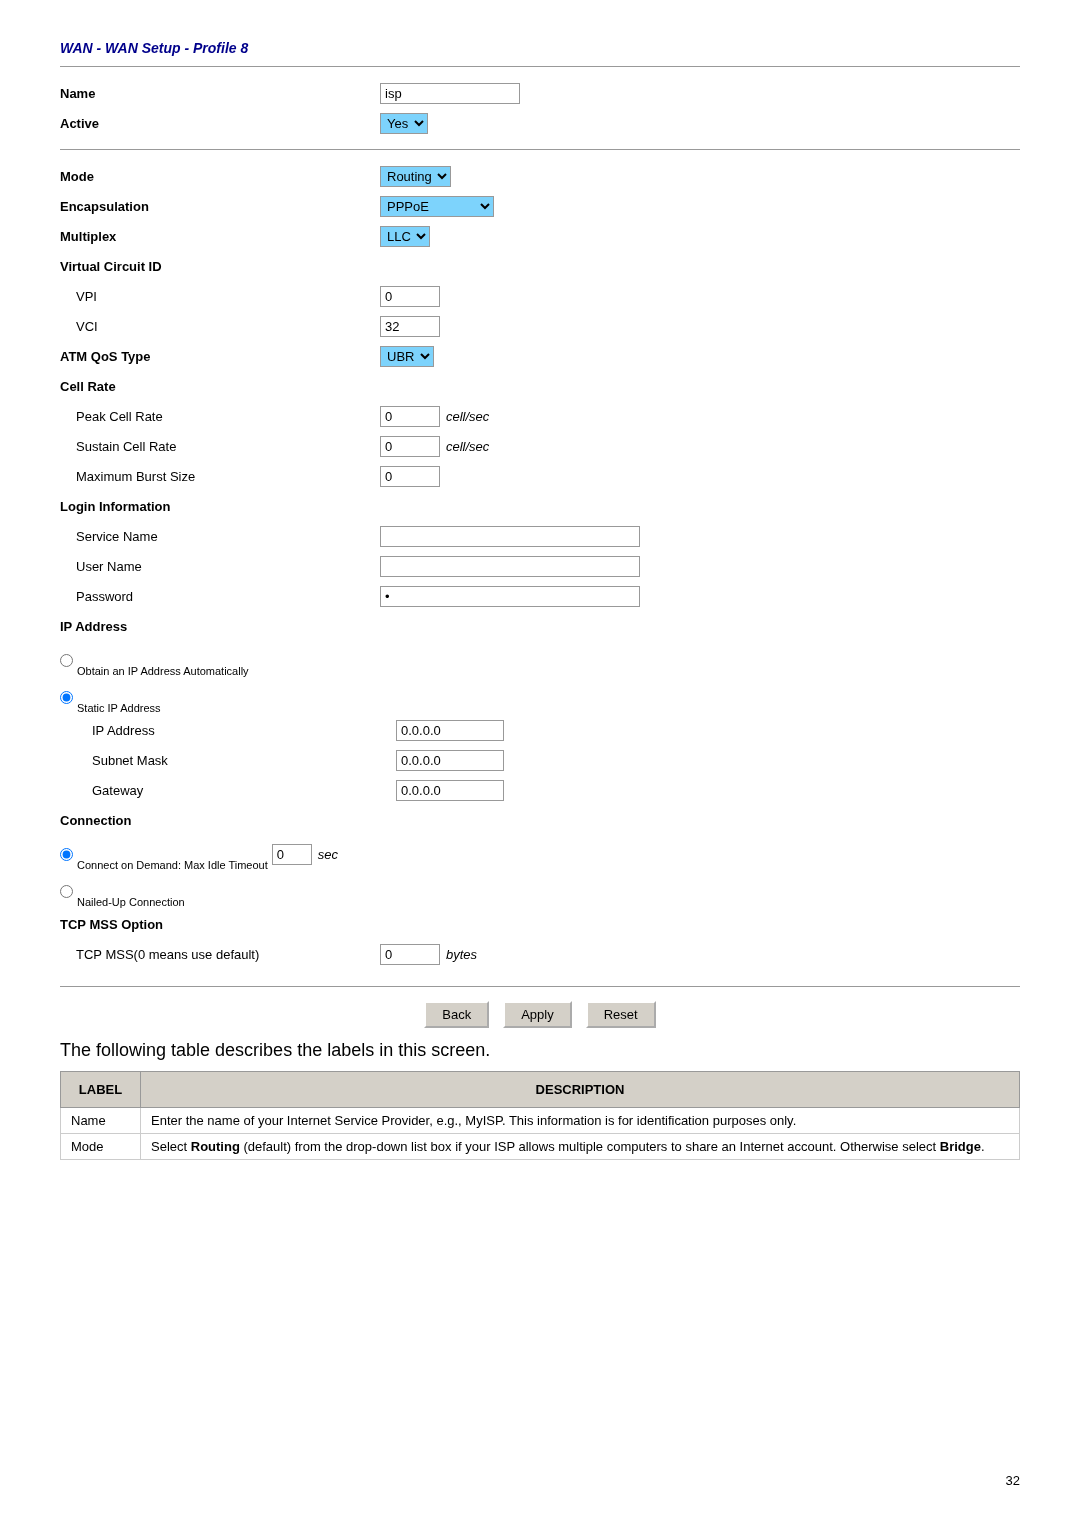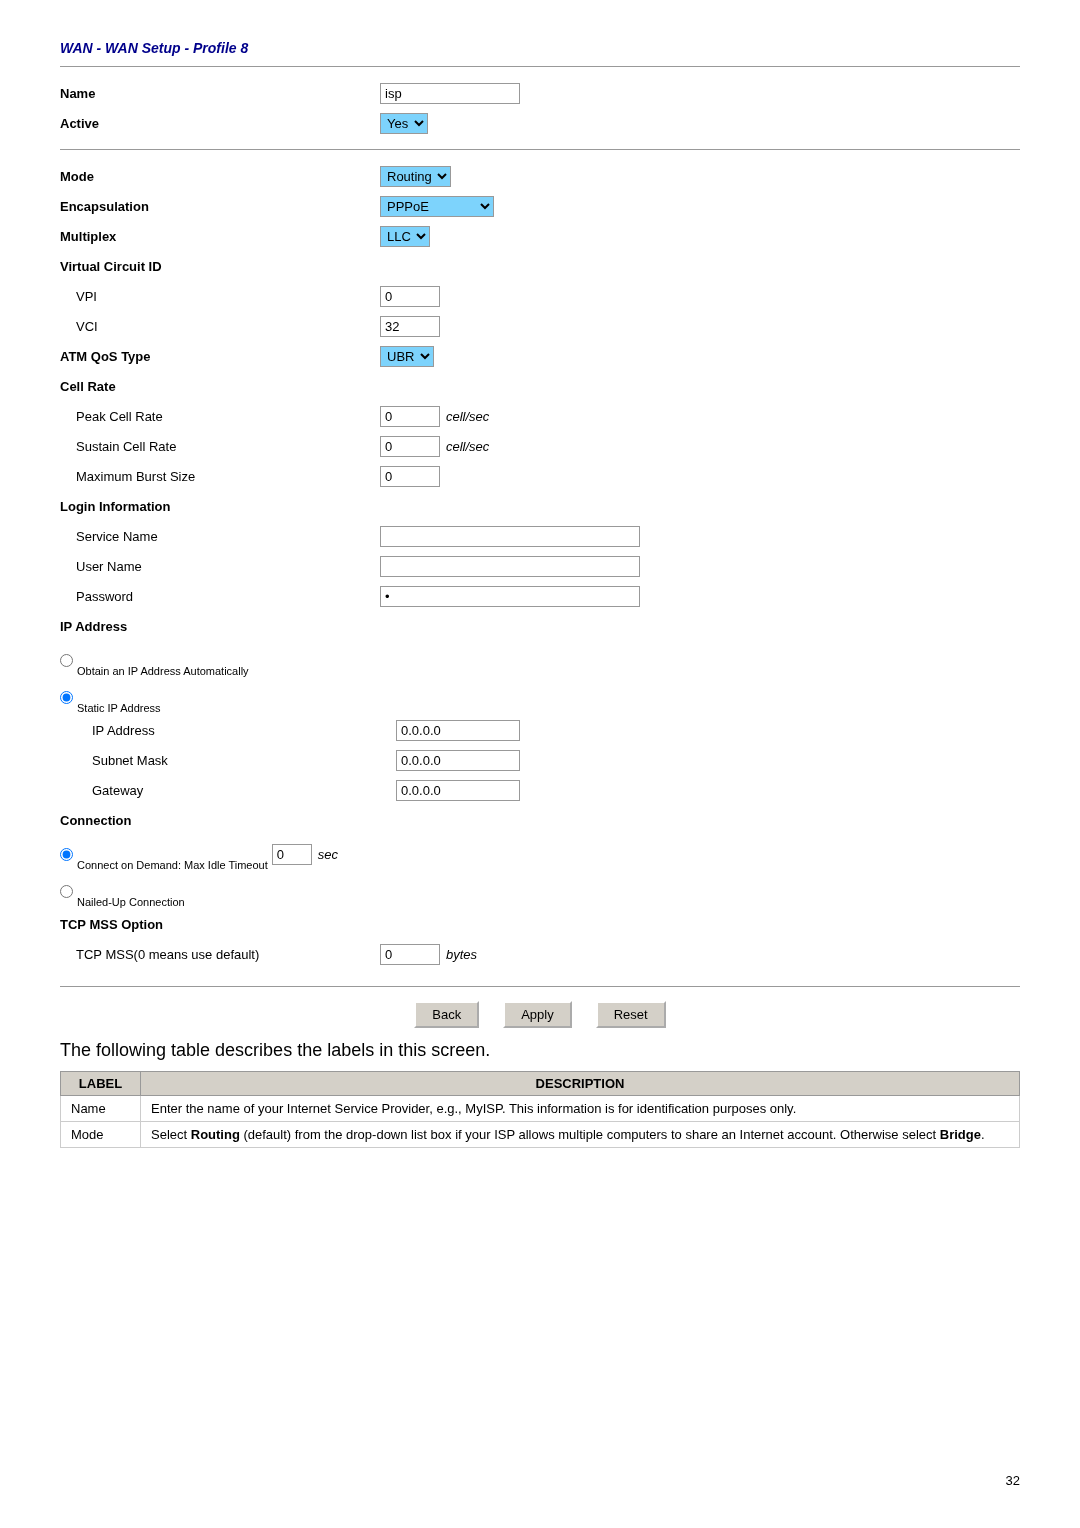--- a/index.html
+++ b/index.html
@@ -45,21 +45,21 @@
     input[type="text"],
     input[type="password"] {
       border: 1px solid #999;
       padding: 2px 4px;
       font-size: 13px;
       background: #fff;
     }
     input.short { width: 60px; }
     input.medium { width: 140px; }
     input.long { width: 260px; }
-    input.ip { width: 124px; }
+    input.ip { width: 108px; }
     input.timeout { width: 40px; }
     select {
       border: 1px solid #999;
       font-size: 13px;
       background: #7dd3fc;
       padding: 1px 2px;
     }
     .unit {
       margin-left: 6px;
       font-size: 13px;
@@ -77,21 +77,21 @@
       margin-top: 21px;
     }
     .inline-input-row {
       display: flex;
       align-items: center;
       margin-bottom: 4px;
     }
     .button-row {
       display: flex;
       justify-content: center;
-      gap: 24px;
+      gap: 14px;
       margin: 4px 0 12px 0;
     }
     button {
       font-size: 13px;
       padding: 4px 16px;
       background: #d4d0c8;
       border: 2px outset #fff;
       cursor: pointer;
       min-width: 60px;
     }
@@ -100,21 +100,21 @@
       margin-bottom: 10px;
     }
     table.desc-table {
       width: 100%;
       border-collapse: collapse;
       font-size: 13px;
     }
     table.desc-table th {
       background: #d4d0c8;
       border: 1px solid #999;
-      padding: 4px 10px;
+      padding: 10px 10px;
       text-align: center;
       font-weight: bold;
     }
     table.desc-table td {
       border: 1px solid #ccc;
       padding: 5px 10px;
       vertical-align: top;
     }
     table.desc-table td.label-col {
       width: 80px;

